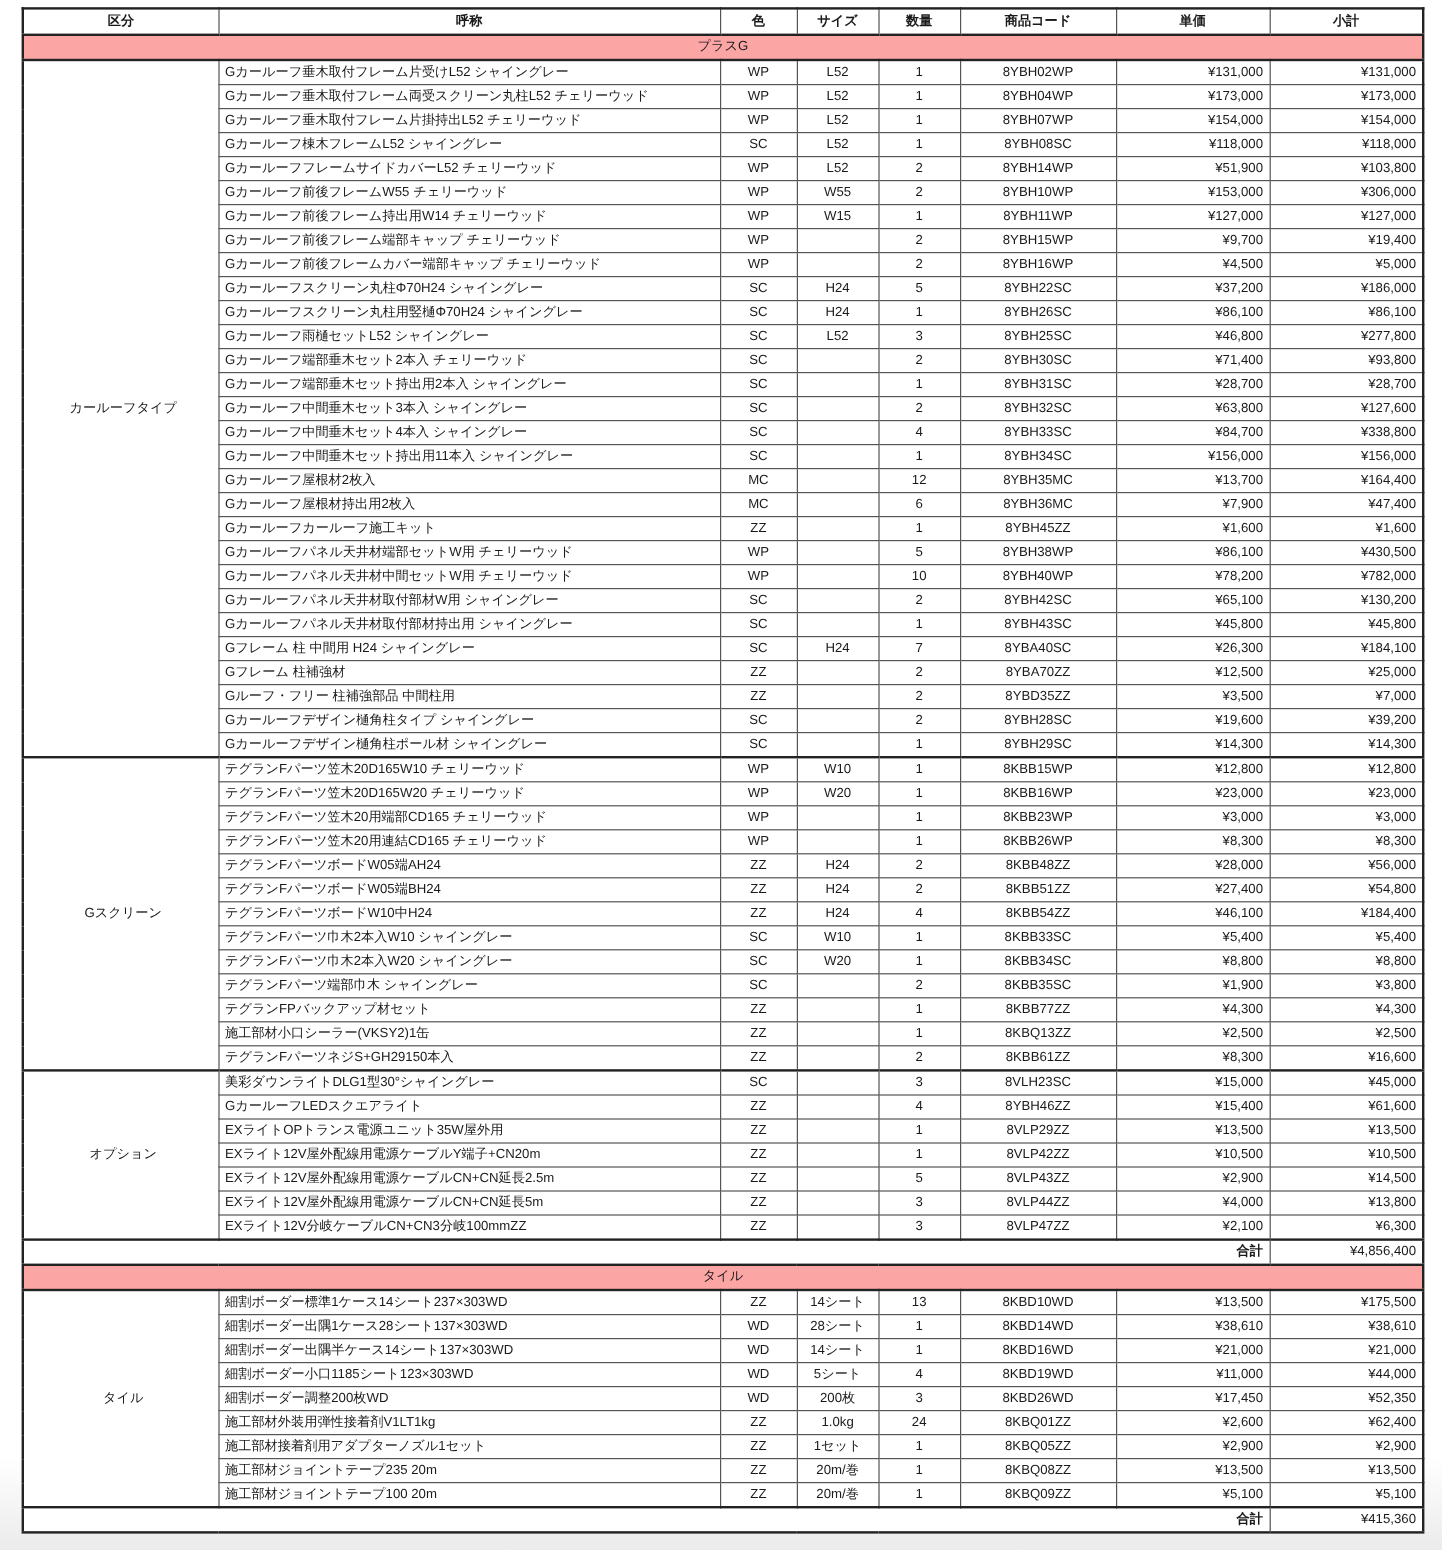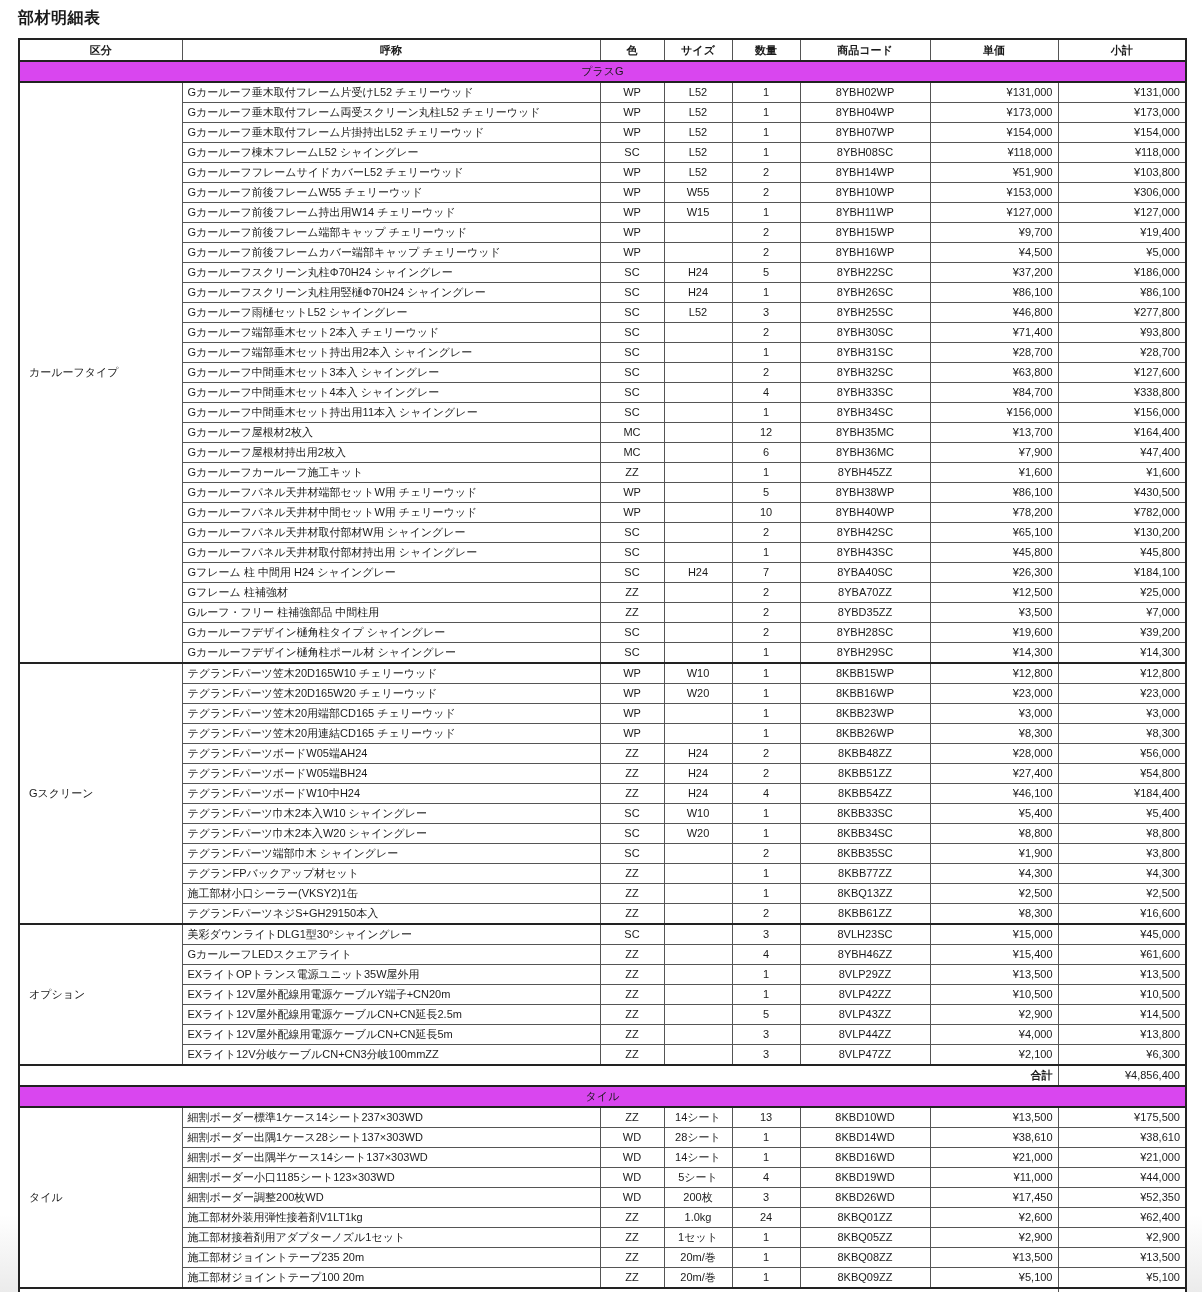--- a/index.html
+++ b/index.html
@@ -28,38 +28,37 @@
     white-space:nowrap;
     background:#ffffff;
   }
   .parts thead th{
     height:20px;
     font-weight:bold;
     text-align:center;
     border-bottom:2px solid #222222;
   }
   tr.band td{
-    background:#d946ef;
+    background:#fca5a5;
     text-align:center;
     border-top:2px solid #222222;
     border-bottom:2px solid #222222;
   }
-  td.cat{text-align:left;padding-left:9px;vertical-align:middle;margin-left:29px;}
+  td.cat{text-align:center;padding-left:9px;vertical-align:middle;margin-left:29px;}
   td.name{text-align:left;}
   td.center{text-align:center;}
   td.price{text-align:right;}
   tr.group-start td{border-top:2px solid #222222;}
   tr.total-row td{border-top:2px solid #222222;border-bottom:2px solid #222222;}
   td.total-label{text-align:right;font-weight:bold;}
 </style>
 </head>
 <body>
 
 <div class="page">
-  <h1 class="title">部材明細表</h1>
 
   <table class="parts">
     <colgroup>
       <col style="width:163px">
         <col style="width:418px">
         <col style="width:64px">
         <col style="width:68px">
       <col style="width:68px">
         <col style="width:130px">
         <col style="width:128px">
@@ -76,21 +75,21 @@
         <th>単価</th>
         <th>小計</th>
       </tr>
     </thead>
     <tbody id="tbody">
         <tr class="band">
           <td colspan="8">プラスG</td>
         </tr>
         <tr>
           <td rowspan="29" class="cat">カールーフタイプ</td>
-          <td class="name">Gカールーフ垂木取付フレーム片受けL52 チェリーウッド</td>
+          <td class="name">Gカールーフ垂木取付フレーム片受けL52 シャイングレー</td>
           <td class="center">WP</td>
           <td class="center">L52</td>
           <td class="center">1</td>
           <td class="center">8YBH02WP</td>
           <td class="price">¥131,000</td>
           <td class="price">¥131,000</td>
         </tr>
         <tr>
           <td class="name">Gカールーフ垂木取付フレーム両受スクリーン丸柱L52 チェリーウッド</td>
           <td class="center">WP</td>

